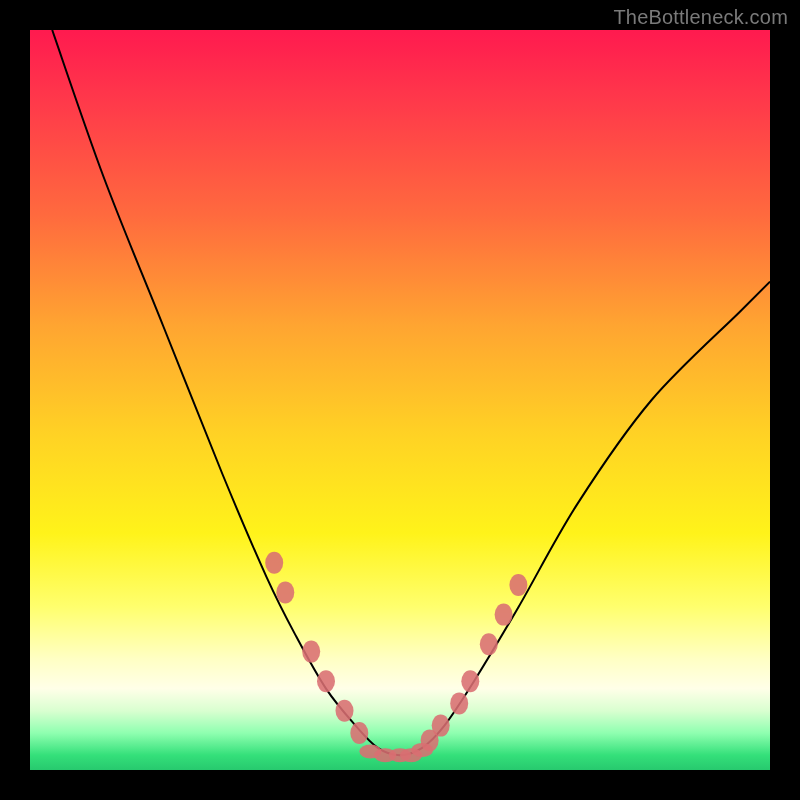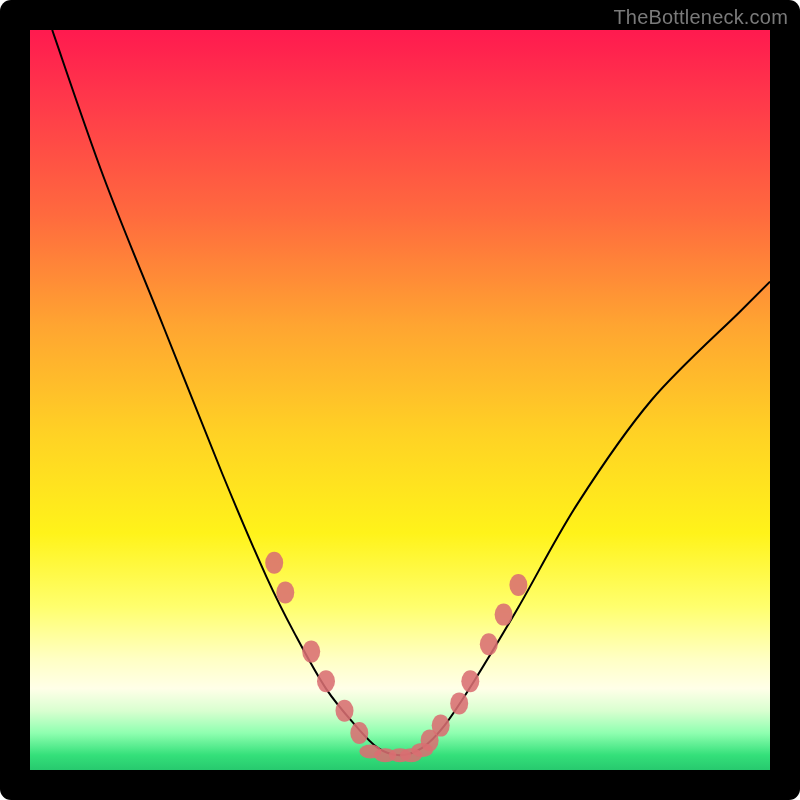--- a/index.html
+++ b/index.html
@@ -7,21 +7,20 @@
     padding: 0;
     width: 800px;
     height: 800px;
     overflow: hidden;
   }
   .frame {
     width: 800px;
     height: 800px;
     background: #000;
     position: relative;
-    border-radius: 11px;
   }
   .plot-area {
     position: absolute;
     left: 30px;
     top: 30px;
     width: 740px;
     height: 740px;
     background: linear-gradient(to bottom,
       #ff1a4f 0%,
       #ff3a4a 10%,

